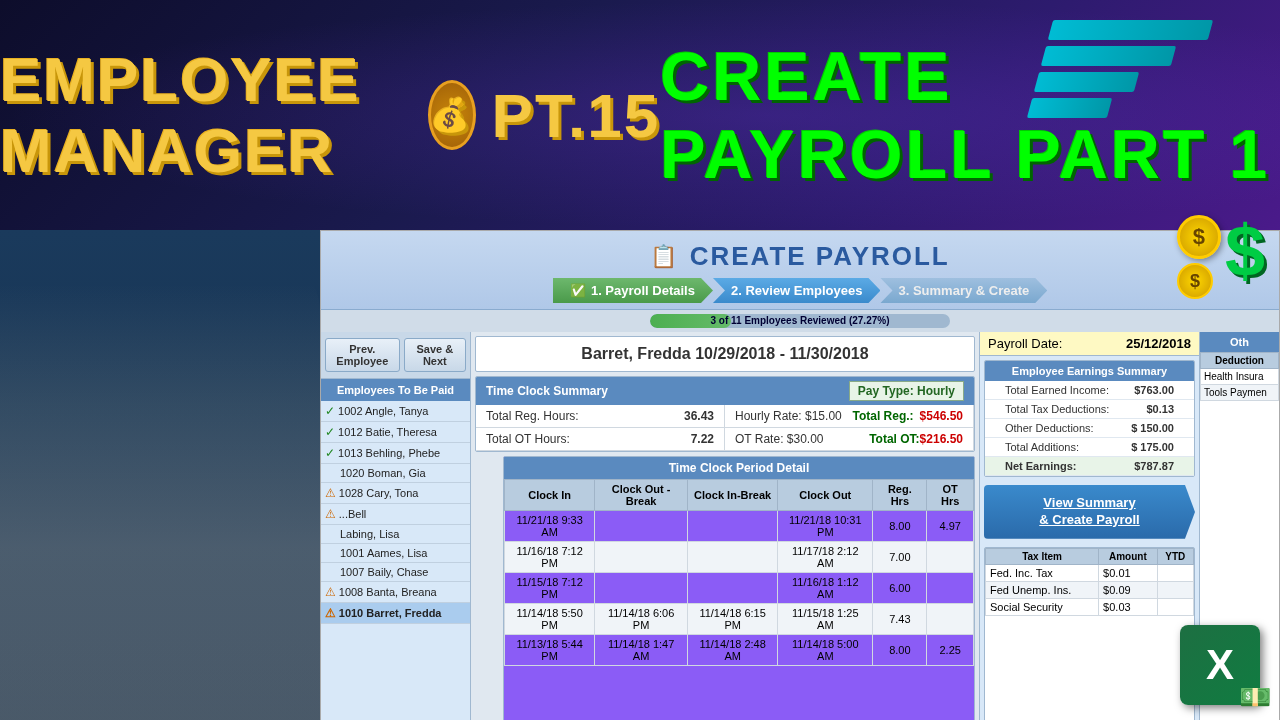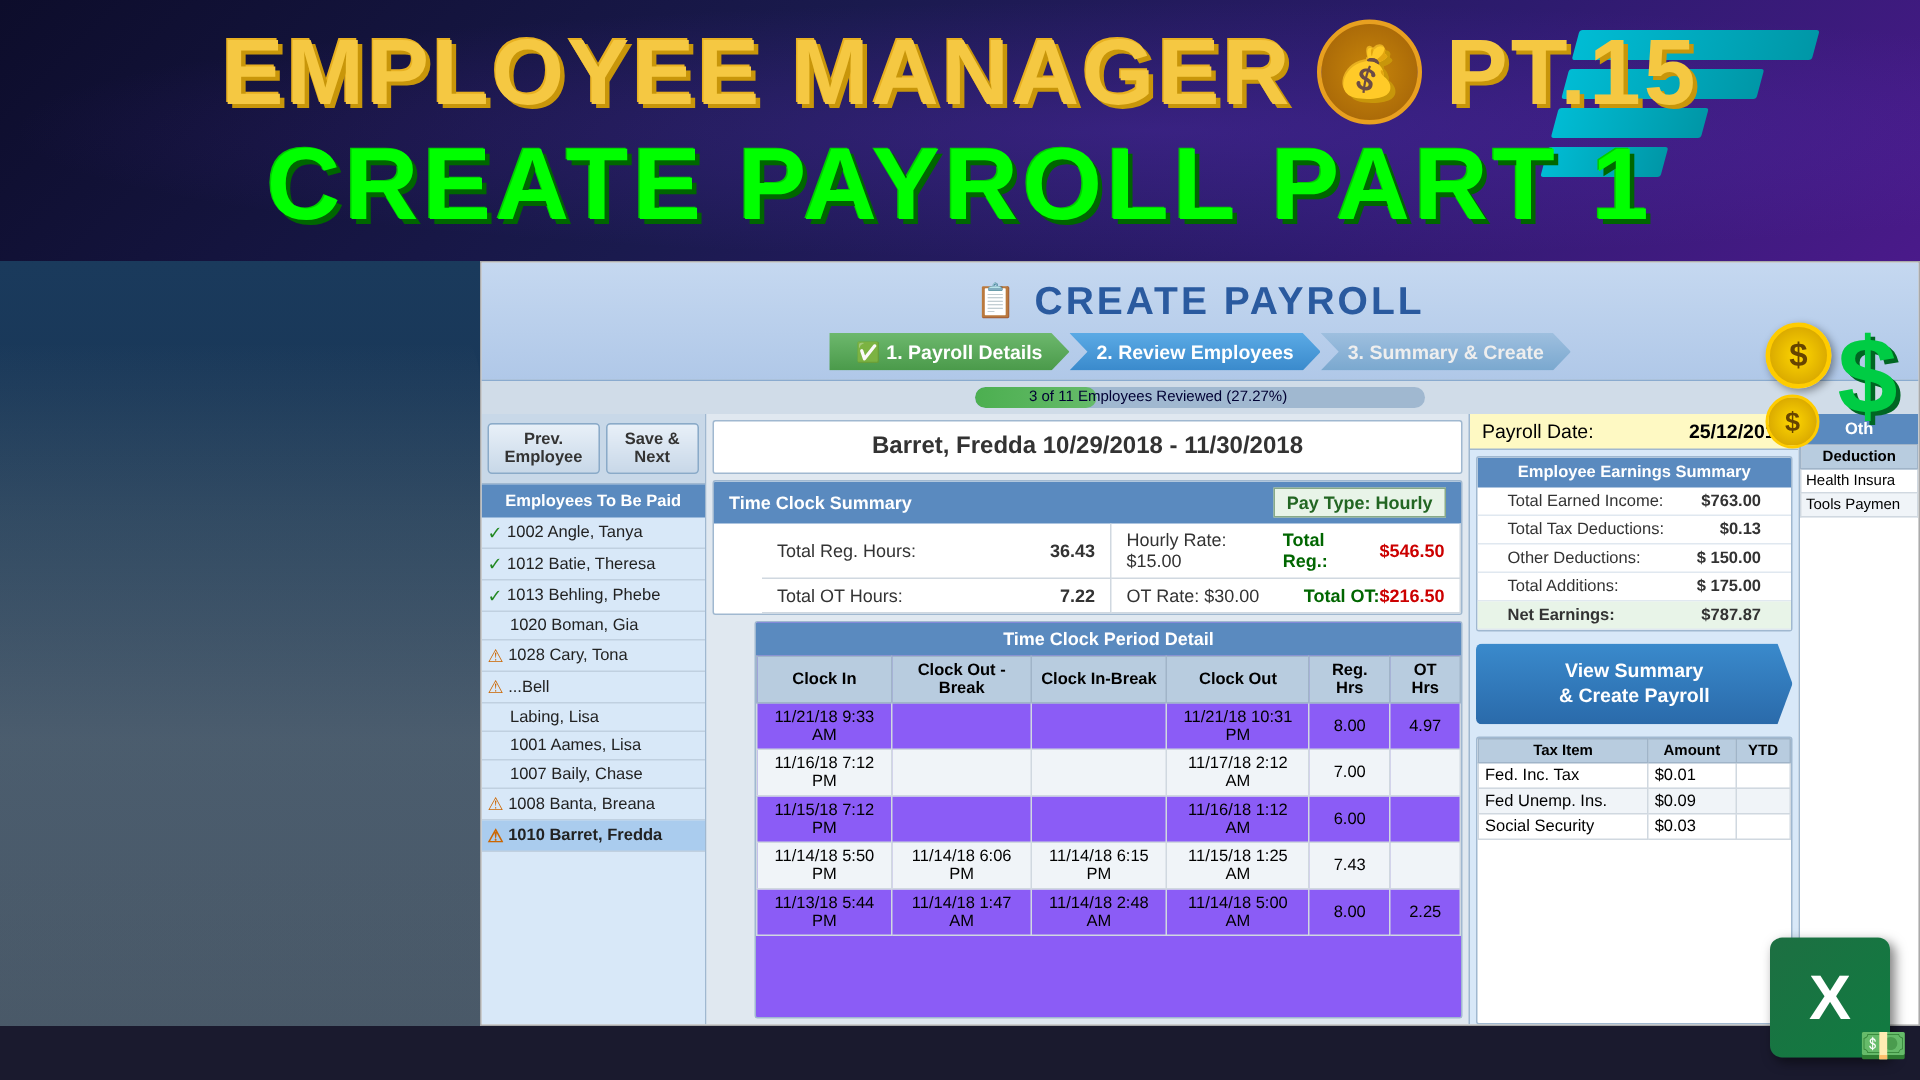--- a/index.html
+++ b/index.html
@@ -7,25 +7,25 @@
       width: 1280px;
       height: 720px;
       overflow: hidden;
       font-family: Arial, sans-serif;
       background: #1a1a2e;
     }
 
     
     .header-banner {
       width: 100%;
-      height: 174px;
+      height: 230px;
       background: linear-gradient(135deg, #0d0d2b 0%, #1a1a4e 40%, #2d1b6e 70%, #4a1a8a 100%);
       position: relative;
       display: flex;
-      flex-direction: column;
+      flex-direction: row;
       align-items: center;
       justify-content: center;
       overflow: hidden;
     }
     .header-banner::before {
       content: '';
       position: absolute;
       top: 0; left: 0; right: 0; bottom: 0;
       background: radial-gradient(ellipse at 60% 50%, rgba(100,50,200,0.3) 0%, transparent 70%);
     }
@@ -193,25 +193,25 @@
       position: relative;
     }
     .progress-bar-fill {
       height: 100%;
       background: linear-gradient(90deg, #4caf50, #66bb6a);
       border-radius: 7px;
     }
     .progress-text {
       position: absolute;
       width: 100%;
+      text-align: center;
       font-size: 10px;
-      font-weight: normal;
+      font-weight: bold;
       color: #003;
       top: 1px;
-      margin-left: 36px;
     }
 
     
     .app-body {
       display: flex;
       flex: 1;
       overflow: hidden;
     }
 
     
@@ -319,21 +319,20 @@
       color: #226622;
       font-weight: bold;
       font-size: 12px;
       padding: 2px 8px;
       border: 1px solid #88aa88;
     }
     .tc-body {
       display: grid;
       grid-template-columns: 1fr 1fr;
       gap: 0;
-      margin-left: 32px;
     }
     .tc-cell {
       padding: 4px 10px;
       font-size: 12px;
       border-bottom: 1px solid #d0d8e0;
       border-right: 1px solid #d0d8e0;
       display: flex;
       align-items: center;
       justify-content: space-between;
     }
@@ -436,20 +435,21 @@
       color: white;
       font-size: 13px;
       font-weight: bold;
       padding: 10px 12px;
       border: none;
       border-radius: 4px;
       cursor: pointer;
       clip-path: polygon(0 0, calc(100% - 10px) 0, 100% 50%, calc(100% - 10px) 100%, 0 100%);
       text-align: center;
       line-height: 1.3;
+      text-decoration: underline;
     }
 
     
     .tax-deductions {
       background: white;
       border: 1px solid #a0b8d0;
       margin: 0 4px;
       border-radius: 2px;
       overflow: hidden;
       flex: 1;

